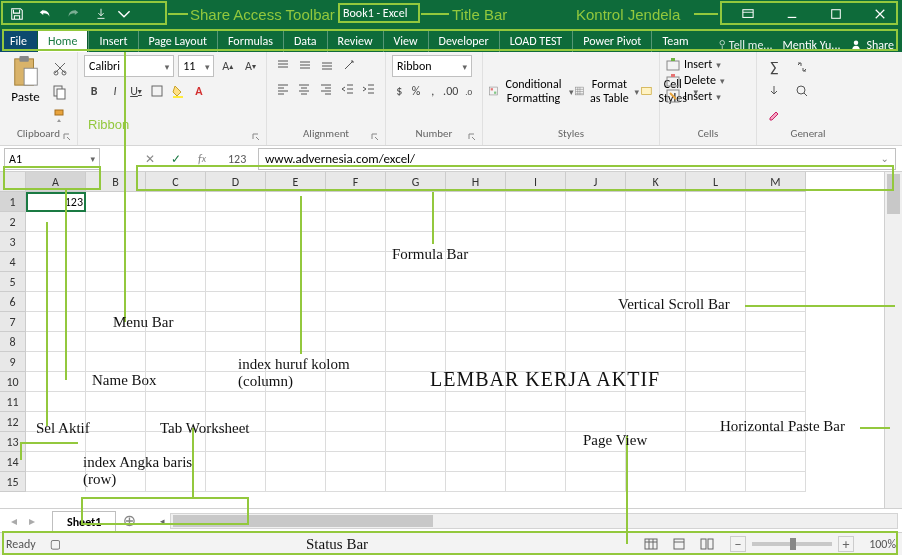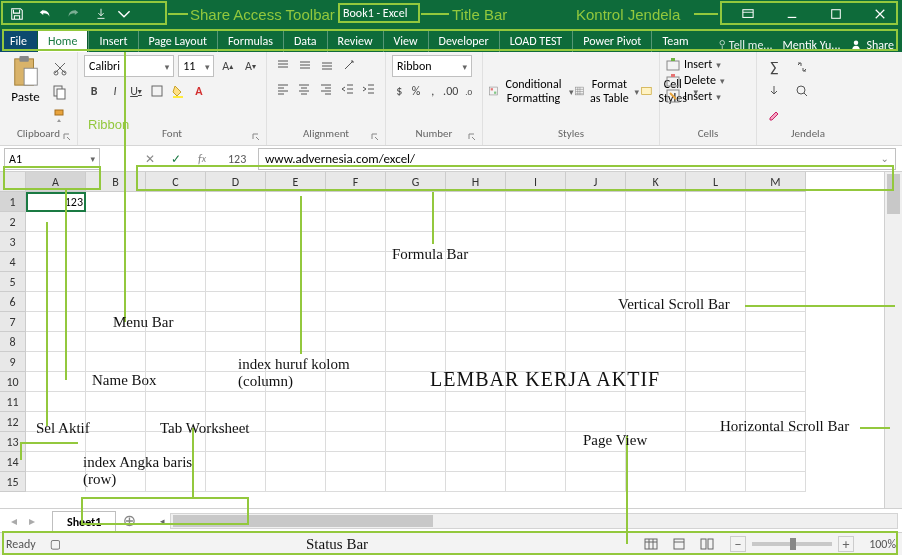--- a/index.html
+++ b/index.html
@@ -289,21 +289,20 @@
             <svg viewBox="0 0 14 14" width="14" height="14">
               <path d="M4 2l6 6-4 4-4-4z" fill="#ffe083" stroke="#c9a22a"></path>
               <rect x="2" y="12" width="10" height="2" fill="#ffeb3b"></rect>
             </svg>
           </div>
         <div class="smallbtn">
             <span style="color:#d32f2f;font-weight:bold">A</span>
           </div>
       </div>
     </div>
-    <div class="group-label">Font</div>
     <div class="dialog-launcher"><svg viewBox="0 0 10 10">
           <path d="M2 2h5M2 2v5M5 5l3 3"></path>
         </svg></div>
   </div>
 
   <div class="group">
     <div class="align-body">
       <div class="align-row">
         <div class="smallbtn">
             <svg viewBox="0 0 14 14">
@@ -462,21 +461,21 @@
             </svg>
           </div>
         <div class="smallbtn">
             <svg viewBox="0 0 14 14">
               <circle cx="6" cy="6" r="4" fill="none" stroke="#555"></circle>
               <path d="M9 9l3 3" stroke="#555"></path>
             </svg>
           </div>
       </div>
     </div>
-    <div class="group-label">Jendela</div>
+    <div class="group-label">General</div>
   </div>
 </div>
 
 <div class="fx-row">
   <div class="namebox">
       <span>A1</span>
       <span class="caret">▾</span>
     </div>
   <div class="fx-gap"></div>
   <div class="fx-btns">
@@ -840,15 +839,15 @@
 <div class="annot green" style="left:88px;top:117px;font-size:13px">Ribbon</div>
 <div class="annot" style="left:113px;top:314px">Menu Bar</div>
 <div class="annot" style="left:92px;top:372px">Name Box</div>
 <div class="annot" style="left:392px;top:246px">Formula Bar</div>
 <div class="annot" style="left:238px;top:356px;width:140px">index huruf kolom (column)</div>
 <div class="annot" style="left:36px;top:420px">Sel Aktif</div>
 <div class="annot" style="left:160px;top:420px">Tab Worksheet</div>
 <div class="annot" style="left:83px;top:454px;width:110px">index Angka baris (row)</div>
 <div class="annot" style="left:430px;top:368px;font-size:20px;letter-spacing:1px">LEMBAR KERJA AKTIF</div>
 <div class="annot" style="left:618px;top:296px">Vertical Scroll Bar</div>
-<div class="annot" style="left:720px;top:418px">Horizontal Scroll Bar</div>
+<div class="annot" style="left:720px;top:418px">Horizontal Paste Bar</div>
 <div class="annot" style="left:583px;top:432px">Page View</div>
 <div class="annot" style="left:306px;top:536px">Status Bar</div>
 
 </body></html>

